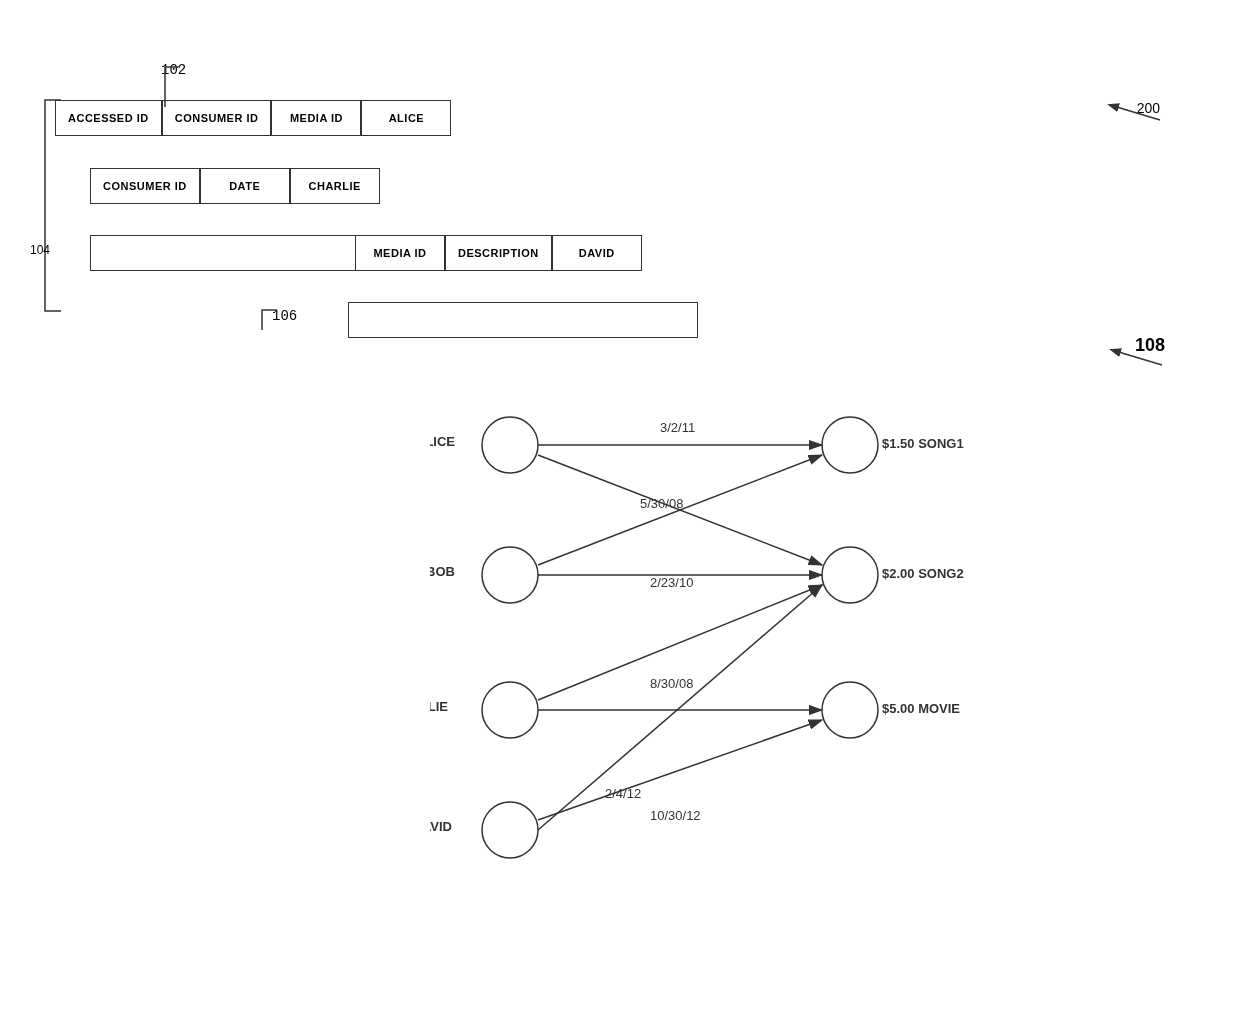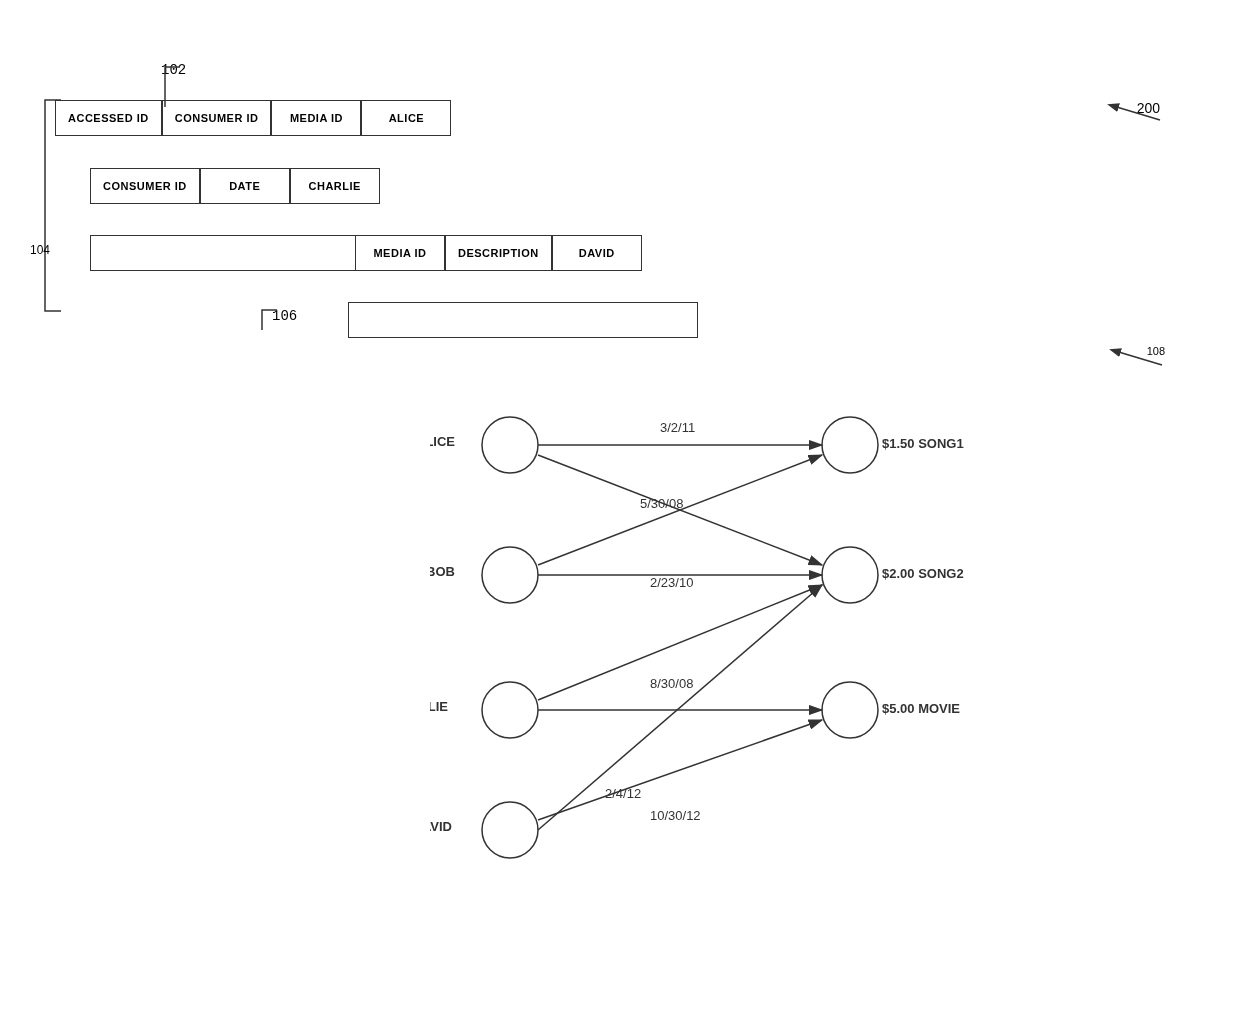--- a/index.html
+++ b/index.html
@@ -126,21 +126,21 @@
   </div>
 
   <div style="position:absolute; top:308px; left:272px; font-size:14px; font-family:Liberation Mono, monospace;">
     <span>106</span>
   </div>
 
   <svg style="position:absolute; top:305px; left:252px; width:30px; height:30px;">
     <polyline points="25,5 10,5 10,25" stroke="#333" stroke-width="1.5" fill="none"></polyline>
   </svg>
 
-  <div style="position:absolute; top:345px; right:75px; font-size:11px; font-family:Arial;">
+  <div style="position:absolute; top:335px; right:75px; font-size:18px; font-family:Arial;font-weight:bold;">
     <span>108</span>
   </div>
 
   <svg style="position:absolute; top:340px; right:58px; width:80px; height:30px;">
     <defs>
       <marker id="arr2" markerWidth="8" markerHeight="8" refX="6" refY="3" orient="auto">
         <path d="M0,0 L0,6 L8,3 z" fill="#333"></path>
       </marker>
     </defs>
     <line x1="60" y1="25" x2="10" y2="10" stroke="#333" stroke-width="1.5" marker-end="url(#arr2)"></line>

